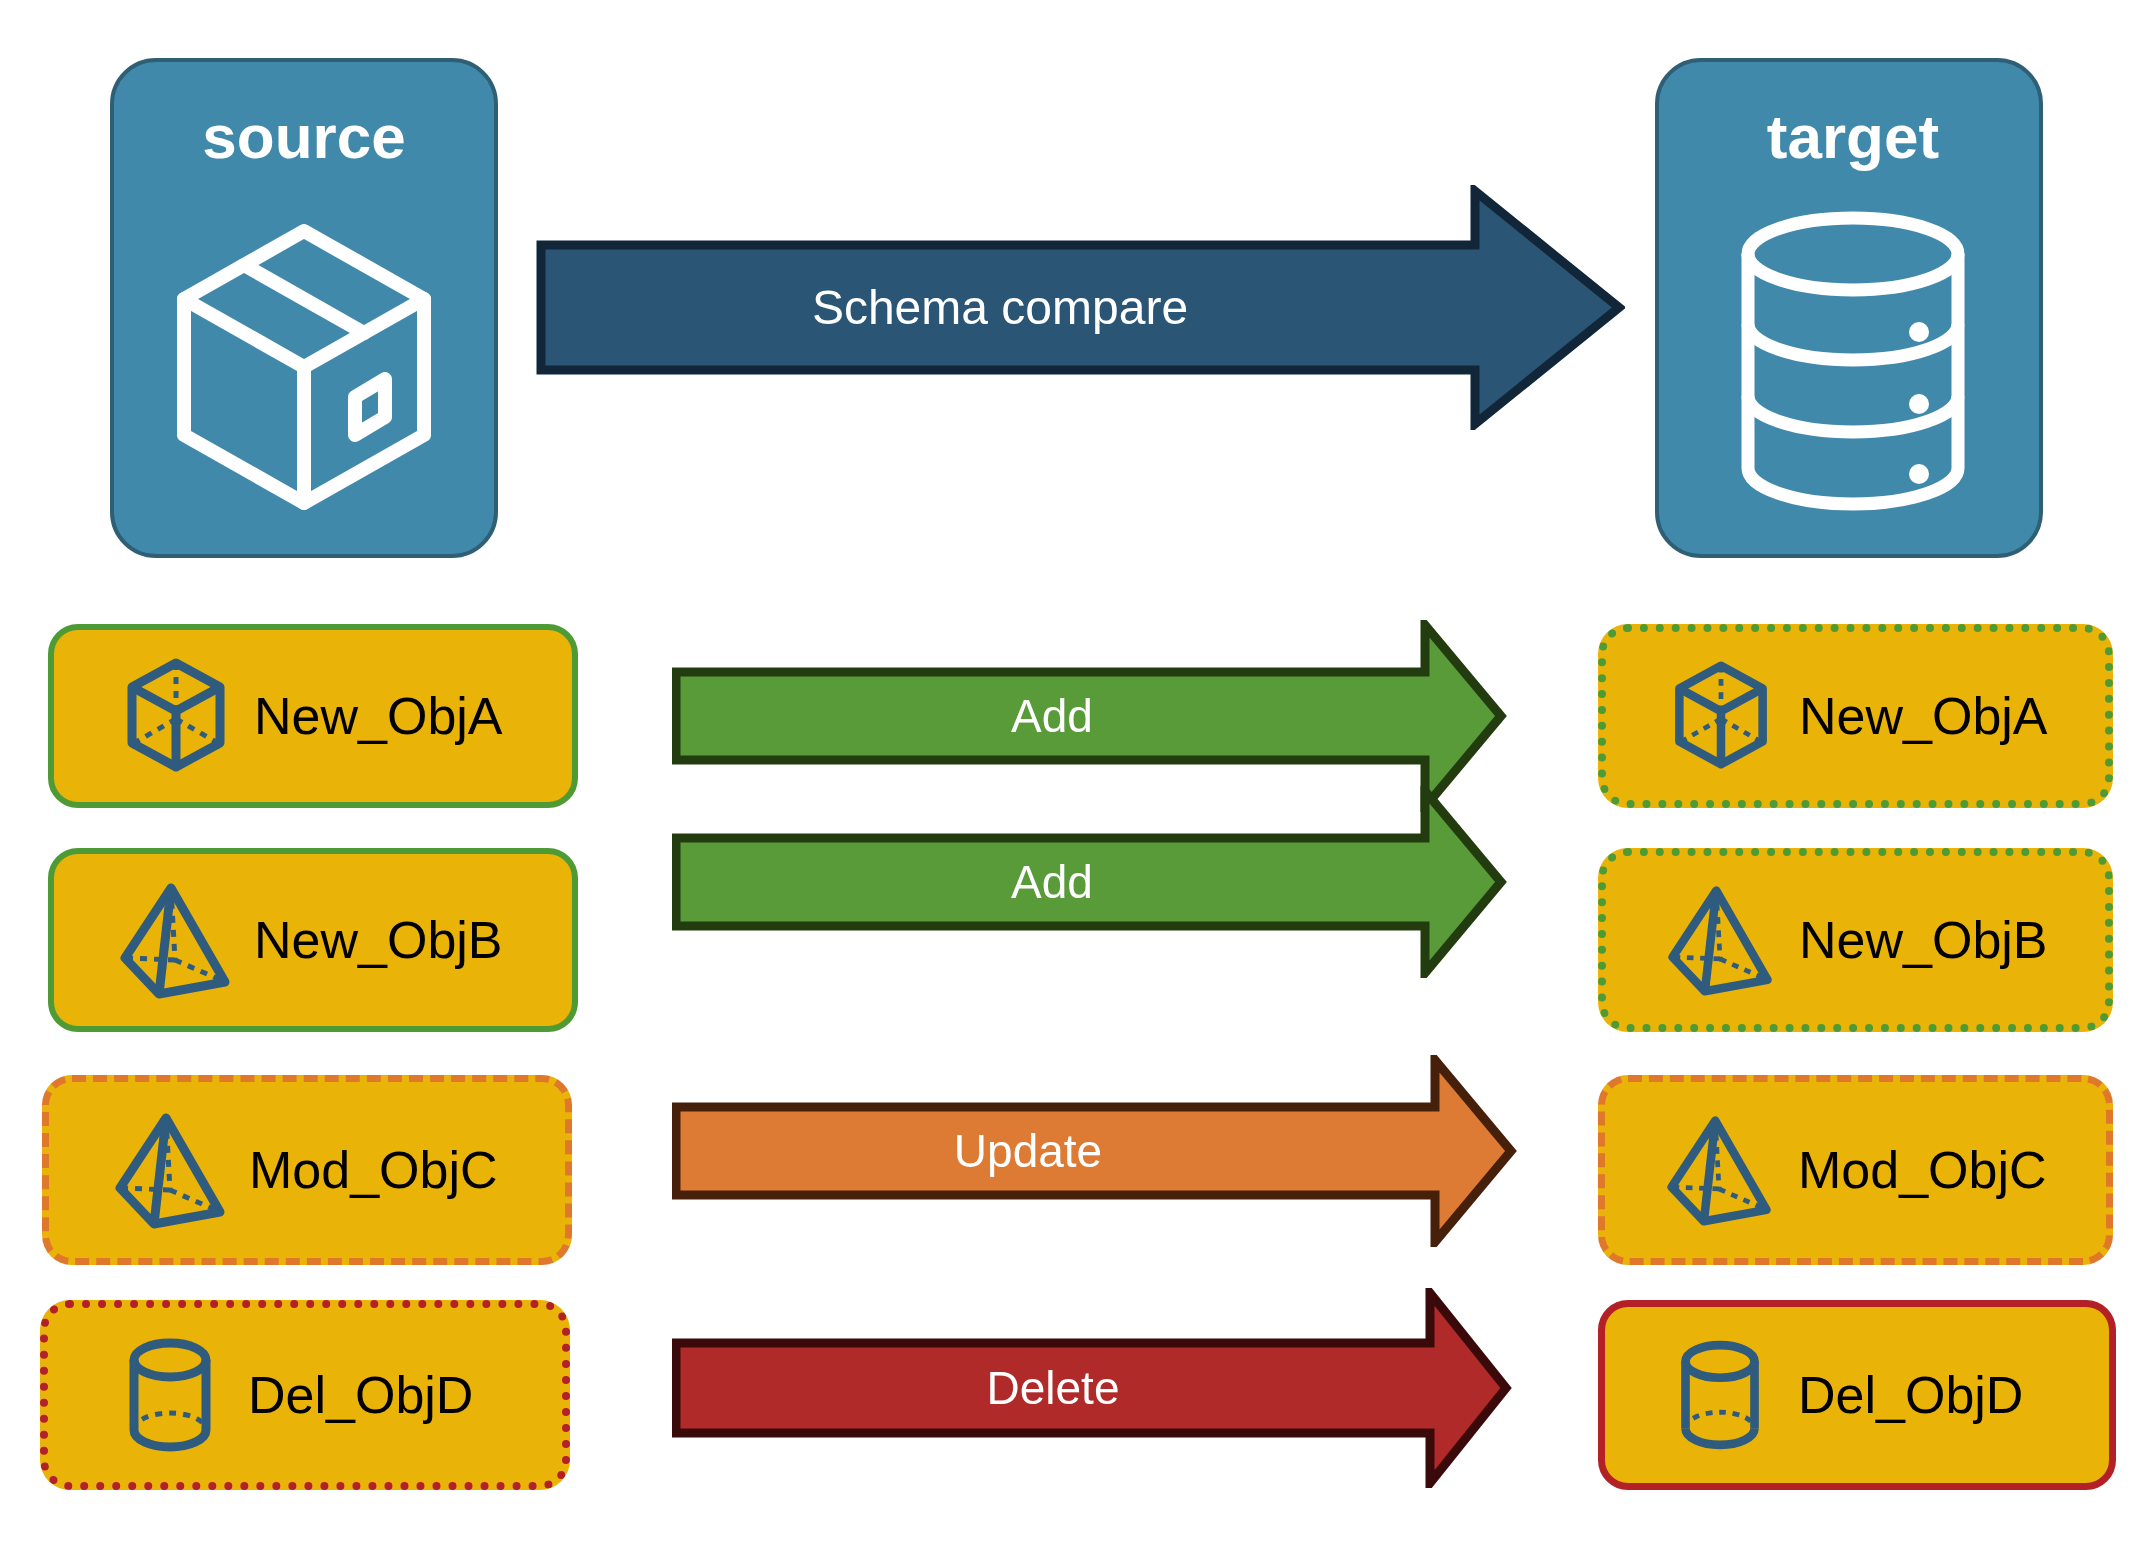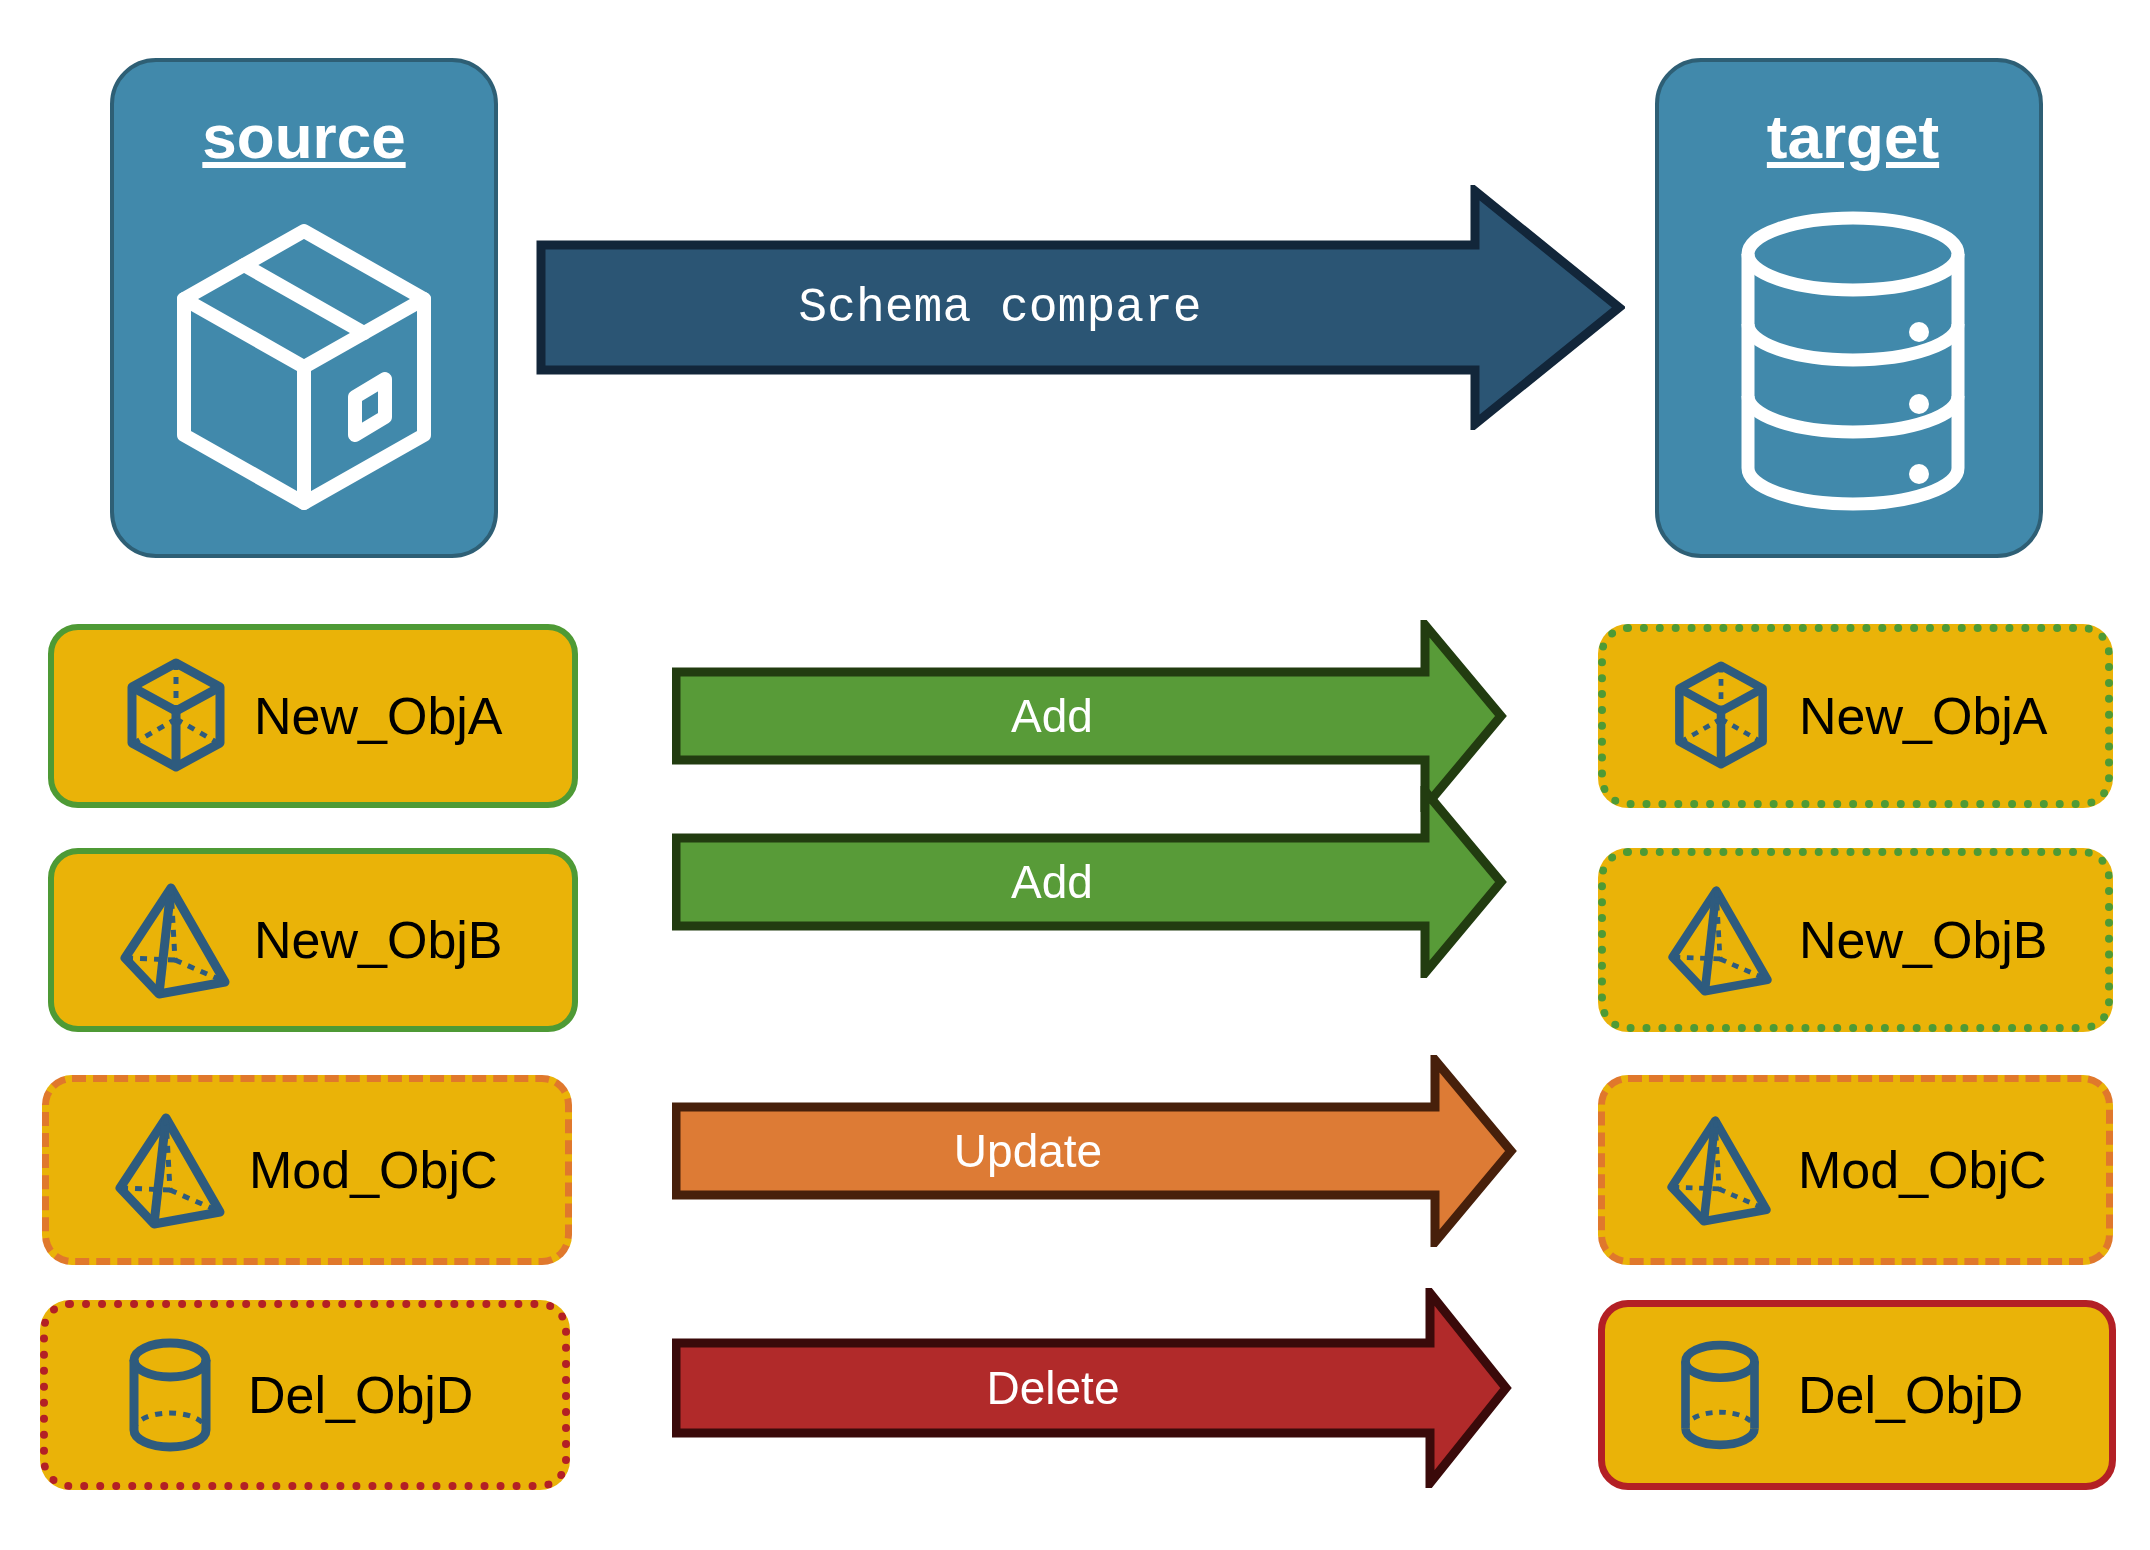--- a/index.html
+++ b/index.html
@@ -27,38 +27,36 @@
     flex-direction: column;
     align-items: center;
   }
   .endpoint-title {
     color: #ffffff;
     font-size: 62px;
     font-weight: bold;
     letter-spacing: 0px;
     line-height: 1;
     margin-top: 44px;
-    text-decoration: underline;
   }
   .endpoint-art {
     flex: 1;
     display: flex;
     align-items: center;
     justify-content: center;
     width: 100%;
   }
 
   
   .compare-arrow-wrap {
     position: absolute;
     left: 535px;
     top: 185px;
     width: 1090px;
     height: 245px;
-    font-family: Liberation Mono, monospace;
   }
   .compare-arrow-label {
     position: absolute;
     left: 0;
     top: 0;
     width: 930px;
     height: 245px;
     display: flex;
     align-items: center;
     justify-content: center;

